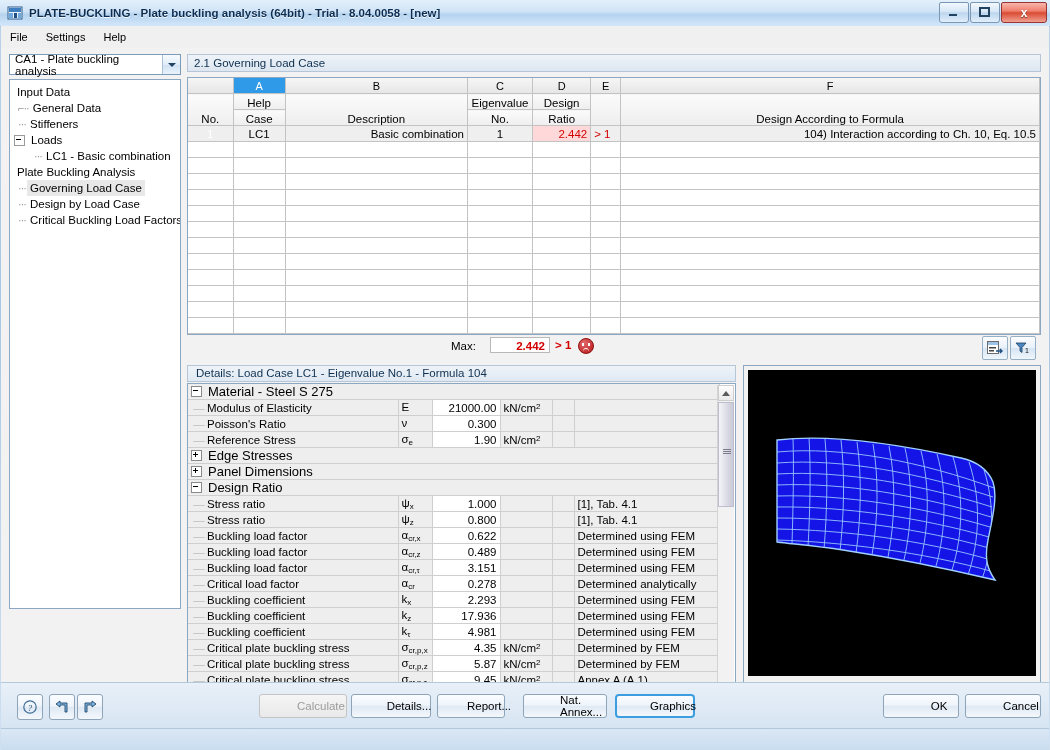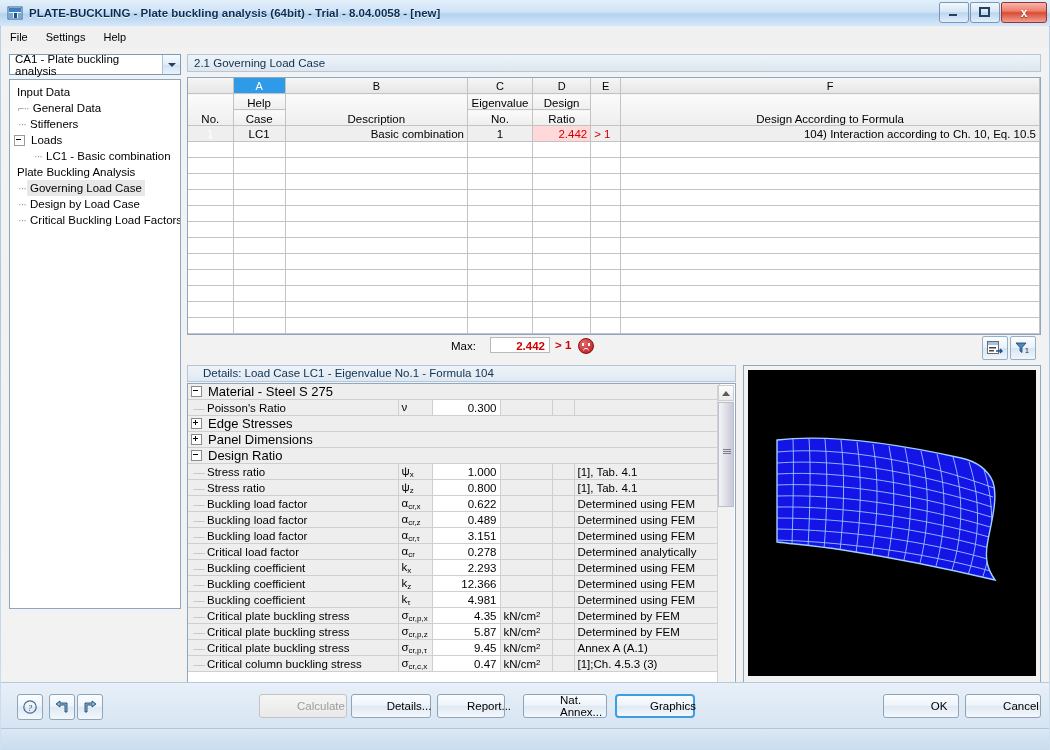--- a/index.html
+++ b/index.html
@@ -175,21 +175,21 @@
     display:flex;align-items:center;justify-content:center;
   }
   
   .detailsbox{
     position:absolute;left:0;top:311px;width:549px;height:349px;
   }
   .detailshdr{
     position:absolute;left:0;top:0;width:549px;height:17px;
     background:linear-gradient(180deg,#eef3f8 0%,#dfe9f3 100%);
     border:1px solid #b6c6d6;box-sizing:border-box;
-    font-size:11.5px;color:#103050;padding-left:15px;line-height:15px;
+    font-size:11.5px;color:#103050;padding-left:8px;line-height:15px;
   }
   .detailsgrid{
     position:absolute;left:0;top:18px;width:549px;height:331px;
     border:1px solid #8ba7c2;background:#fff;box-sizing:border-box;overflow:hidden;
   }
   table.det{border-collapse:collapse;table-layout:fixed;width:531px;font-size:11.5px;}
   table.det td{
     border-bottom:1px solid #cfcfcf;border-right:1px solid #cfcfcf;
     height:15px;padding:0 3px;overflow:hidden;white-space:nowrap;
   }
@@ -578,31 +578,47 @@
                 <col style="width:145px">
             </colgroup>
 
             <tbody>
                 <tr class="grp">
               <td colspan="6">
                 <span class="expbox"></span><span class="gname">Material - Steel S 275</span>
               </td>
             </tr>
 
+            <tr>
+              <td class="dsc"><span class="lead">—</span><span>Modulus of Elasticity</span></td>
+              <td class="dsym"><span>E</span><sub></sub></td>
+              <td class="dval">21000.00</td>
+              <td class="dunit"><span>kN/cm</span><sup>2</sup></td>
+              <td class="dblank"></td>
+              <td class="dnote"></td>
+            </tr>
 
 
             <tr>
               <td class="dsc"><span class="lead">—</span><span>Poisson's Ratio</span></td>
               <td class="dsym"><span>ν</span><sub></sub></td>
               <td class="dval">0.300</td>
               <td class="dunit"><span></span><sup></sup></td>
               <td class="dblank"></td>
               <td class="dnote"></td>
             </tr>
 
+            <tr>
+              <td class="dsc"><span class="lead">—</span><span>Reference Stress</span></td>
+              <td class="dsym"><span>σ</span><sub>e</sub></td>
+              <td class="dval">1.90</td>
+              <td class="dunit"><span>kN/cm</span><sup>2</sup></td>
+              <td class="dblank"></td>
+              <td class="dnote"></td>
+            </tr>
 
             <tr class="grp">
               <td colspan="6">
                 <span class="expbox plus"></span><span class="gname">Edge Stresses</span>
               </td>
             </tr>
             <tr class="grp">
               <td colspan="6">
                 <span class="expbox plus"></span><span class="gname">Panel Dimensions</span>
               </td>
@@ -665,21 +681,21 @@
               <td class="dsc"><span class="lead">—</span><span>Buckling coefficient</span></td>
               <td class="dsym"><span>k</span><sub>x</sub></td>
               <td class="dval">2.293</td>
               <td class="dunit"><span></span><sup></sup></td>
               <td class="dblank"></td>
               <td class="dnote">Determined using FEM</td>
             </tr>
             <tr>
               <td class="dsc"><span class="lead">—</span><span>Buckling coefficient</span></td>
               <td class="dsym"><span>k</span><sub>z</sub></td>
-              <td class="dval">12.366</td>
+              <td class="dval">17.936</td>
               <td class="dunit"><span></span><sup></sup></td>
               <td class="dblank"></td>
               <td class="dnote">Determined using FEM</td>
             </tr>
             <tr>
               <td class="dsc"><span class="lead">—</span><span>Buckling coefficient</span></td>
               <td class="dsym"><span>k</span><sub>τ</sub></td>
               <td class="dval">4.981</td>
               <td class="dunit"><span></span><sup></sup></td>
               <td class="dblank"></td>

